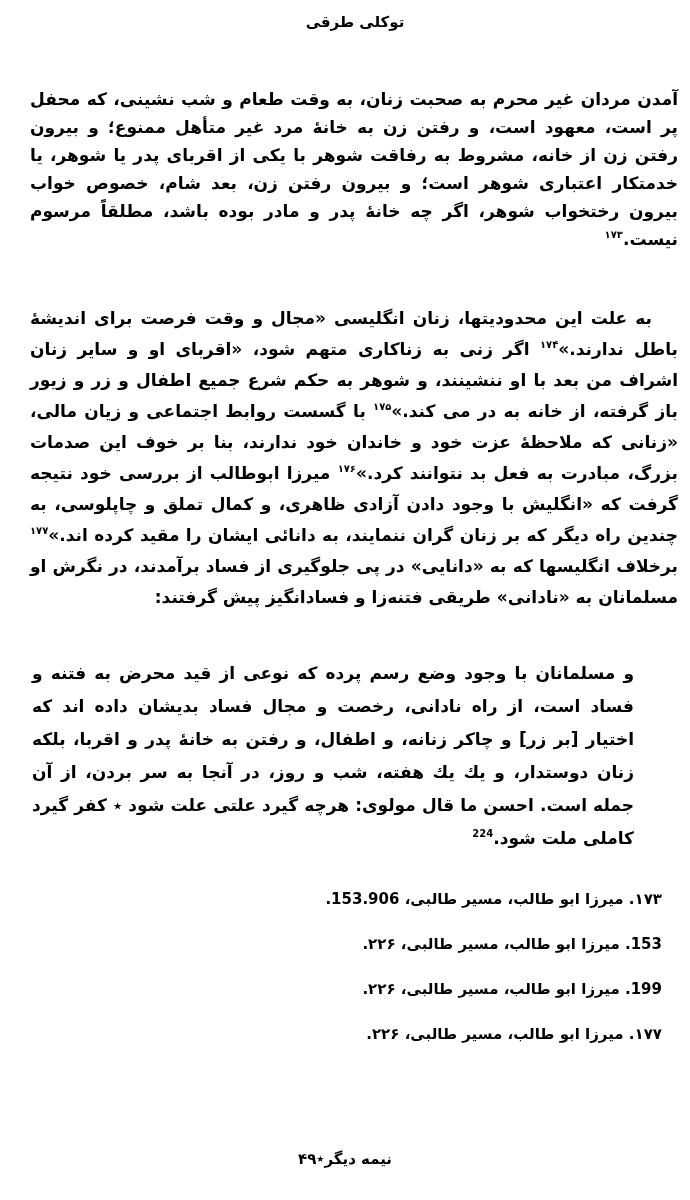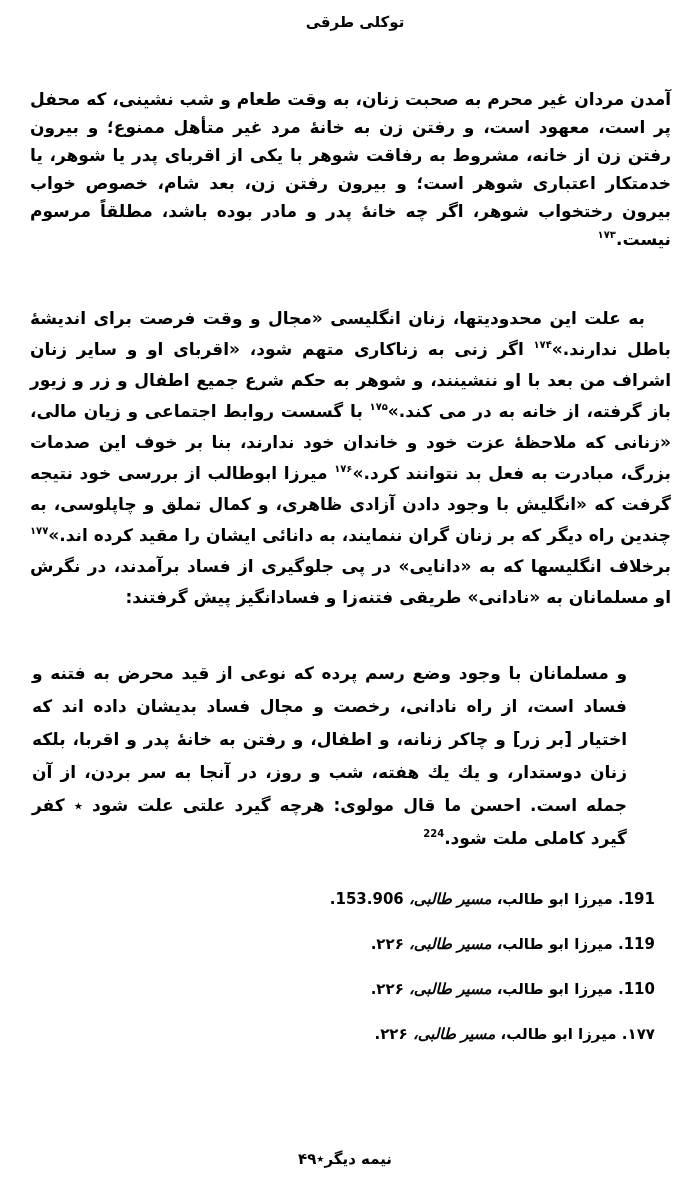--- a/index.html
+++ b/index.html
@@ -12,21 +12,21 @@
   }
   .page { position: absolute; inset: 0; padding-left: 20px; }
 
   .running-header {
     margin-top: 13px;
     text-align: center;
     font-size: 15px;
     font-weight: 700;
   }
 
-  .text-block { margin: 54px 19px 0 10px; }
+  .text-block { margin: 54px 12px 0 10px; }
 
   .para {
     font-size: 17px;
     font-weight: 700;
     text-align: justify;
     text-justify: inter-word;
     margin: 0;
   }
   .para1 { line-height: 28px; }
   .para2 { line-height: 31px; margin-top: 50px; text-indent: 26px; }
@@ -50,21 +50,21 @@
 
   .footnotes { margin: 34px 16px 0 0; }
   .footnote {
     font-size: 15px;
     font-weight: 700;
     line-height: 21px;
     text-align: right;
     margin: 0 0 24px 0;
     white-space: nowrap;
   }
-  .footnote .fn-title { font-style: italic; }
+  .footnote .fn-title { }
 
   .running-footer {
     position: absolute;
     left: 0; right: 0; top: 1150px;
     text-align: center;
     font-size: 15px;
     font-weight: 700;
   }
 </style>
 </head>
@@ -76,23 +76,23 @@
 
   <div class="text-block">
 
     <p class="para para1"><span>آمدن مردان غیر محرم به صحبت زنان، به وقت طعام و شب نشینی، که محفل پر است، معهود است، و رفتن زن به خانهٔ مرد غیر متأهل ممنوع؛ و بیرون رفتن زن از خانه، مشروط به رفاقت شوهر با یکی از اقربای پدر یا شوهر، یا خدمتکار اعتباری شوهر است؛ و بیرون رفتن زن، بعد شام، خصوص خواب بیرون رختخواب شوهر، اگر چه خانهٔ پدر و مادر بوده باشد، مطلقاً مرسوم نیست.</span><sup class="fn">۱۷۳</sup></p>
 
     <p class="para para2"><span>به علت این محدودیتها، زنان انگلیسی «مجال و وقت فرصت برای اندیشهٔ باطل ندارند.»</span><sup class="fn">۱۷۴</sup><span> اگر زنی به زناکاری متهم شود، «اقربای او و سایر زنان اشراف من بعد با او ننشینند، و شوهر به حکم شرع جمیع اطفال و زر و زیور باز گرفته، از خانه به در می کند.»</span><sup class="fn">۱۷۵</sup><span> با گسست روابط اجتماعی و زیان مالی، «زنانی که ملاحظهٔ عزت خود و خاندان خود ندارند، بنا بر خوف این صدمات بزرگ، مبادرت به فعل بد نتوانند کرد.»</span><sup class="fn">۱۷۶</sup><span> میرزا ابوطالب از بررسی خود نتیجه گرفت که «انگلیش با وجود دادن آزادی ظاهری، و کمال تملق و چاپلوسی، به چندین راه دیگر که بر زنان گران ننمایند، به دانائی ایشان را مقید کرده اند.»</span><sup class="fn">۱۷۷</sup><span> برخلاف انگلیسها که به «دانایی» در پی جلوگیری از فساد برآمدند، در نگرش او مسلمانان به «نادانی» طریقی فتنه‌زا و فسادانگیز پیش گرفتند:</span></p>
 
     <p class="quote"><span>و مسلمانان با وجود وضع رسم پرده که نوعی از قید محرض به فتنه و فساد است، از راه نادانی، رخصت و مجال فساد بدیشان داده اند که اختیار [بر زر] و چاکر زنانه، و اطفال، و رفتن به خانهٔ پدر و اقربا، بلکه زنان دوستدار، و یك یك هفته، شب و روز، در آنجا به سر بردن، از آن جمله است. احسن ما قال مولوی: هرچه گیرد علتی علت شود ٭ کفر گیرد کاملی ملت شود.</span><sup class="fn">224</sup></p>
 
     <div class="footnotes">
-      <p class="footnote"><span>191.</span><span> میرزا ابو طالب، </span><span class="fn-title">مسیر طالبی،</span><span> 153.906.</span></p>
-      <p class="footnote"><span>119.</span><span> میرزا ابو طالب، </span><span class="fn-title">مسیر طالبی،</span><span> ۲۲۶.</span></p>
-      <p class="footnote"><span>110.</span><span> میرزا ابو طالب، </span><span class="fn-title">مسیر طالبی،</span><span> ۲۲۶.</span></p>
+      <p class="footnote"><span>۱۷۳.</span><span> میرزا ابو طالب، </span><span class="fn-title">مسیر طالبی،</span><span> 153.906.</span></p>
+      <p class="footnote"><span>153.</span><span> میرزا ابو طالب، </span><span class="fn-title">مسیر طالبی،</span><span> ۲۲۶.</span></p>
+      <p class="footnote"><span>199.</span><span> میرزا ابو طالب، </span><span class="fn-title">مسیر طالبی،</span><span> ۲۲۶.</span></p>
       <p class="footnote"><span>۱۷۷.</span><span> میرزا ابو طالب، </span><span class="fn-title">مسیر طالبی،</span><span> ۲۲۶.</span></p>
     </div>
 
   </div>
 
   <div class="running-footer">نیمه دیگر٭۴۹</div>
 
 </div>
 
 </body></html>

